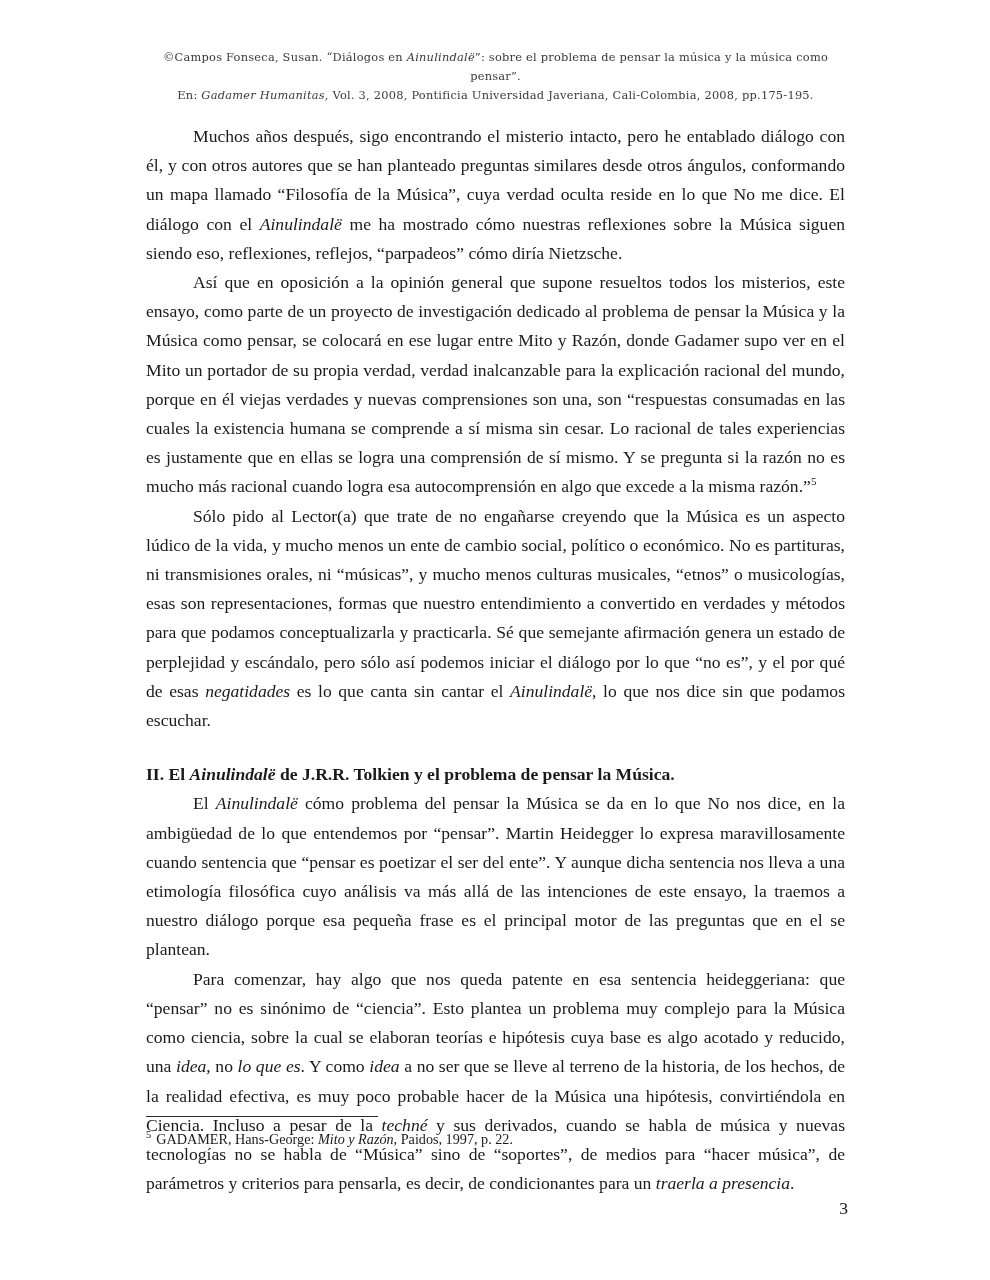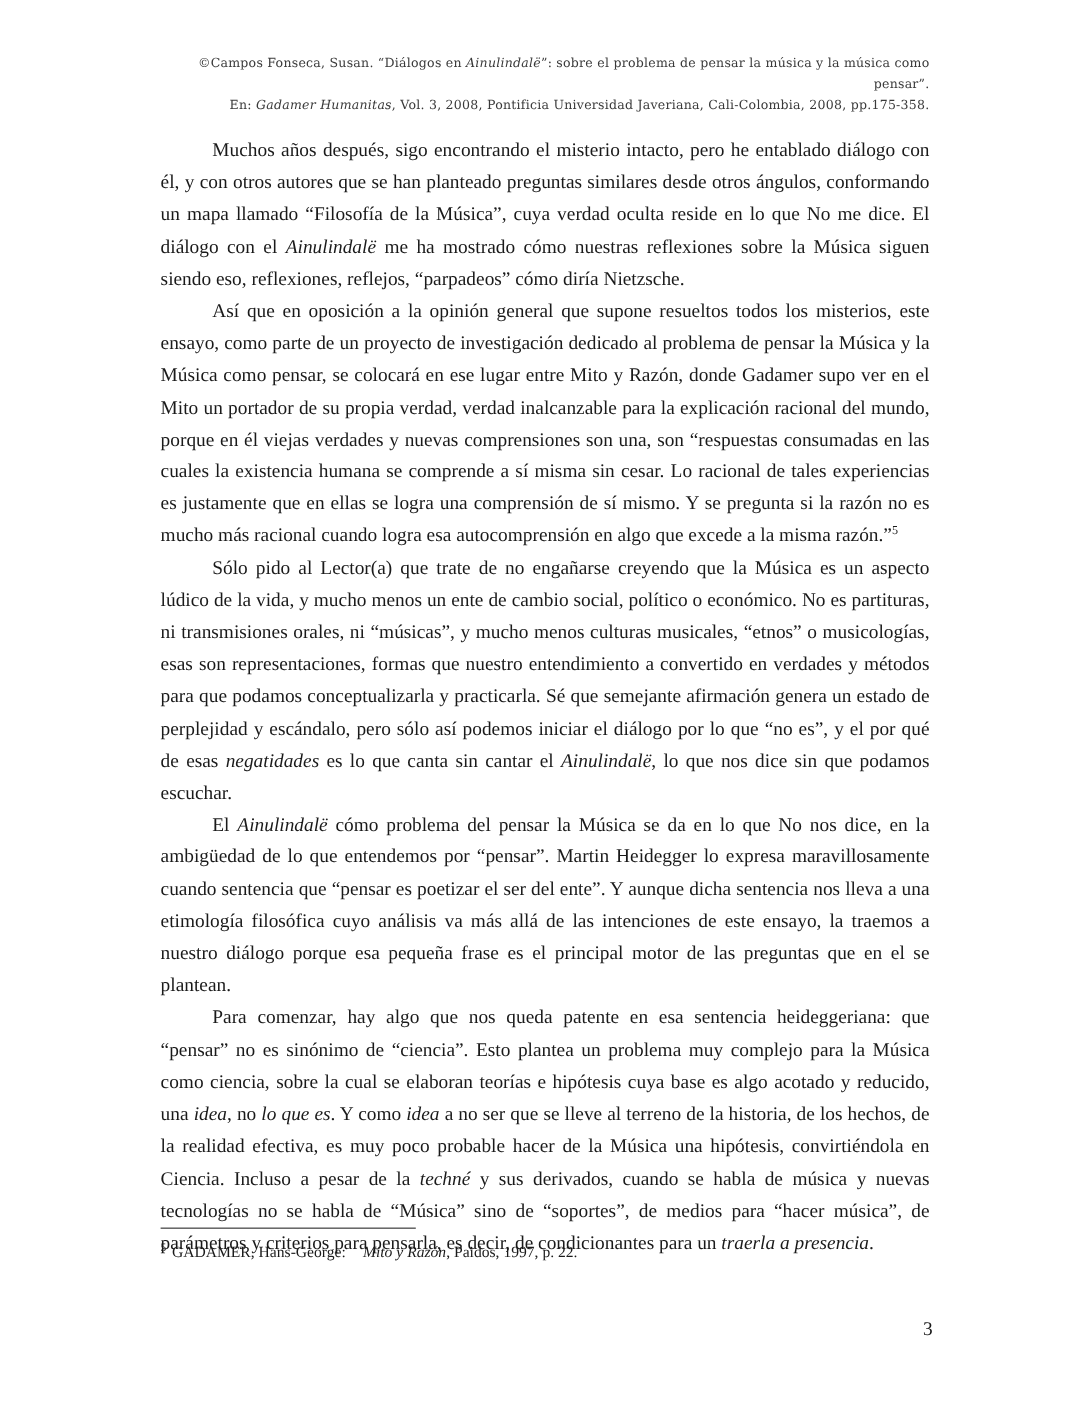--- a/index.html
+++ b/index.html
@@ -24,21 +24,21 @@
     height: 1280px;
     background: #ffffff;
   }
 
   
   .runhead {
     position: absolute;
     left: 146px;
     top: 48px;
     width: 699px;
-    text-align: right;
+    text-align: center;
     font-family: "DejaVu Serif", "Liberation Serif", serif;
     font-size: 11.4px;
     line-height: 19px;
     color: #3a3a3a;
     letter-spacing: 0.02em;
   }
   .runhead .line2 { display: block; }
   .runhead i { font-style: italic; }
 
   
@@ -94,50 +94,51 @@
     font-size: 14.2px;
     line-height: 20px;
     text-align: left;
   }
   .footnote .num {
     font-size: 10.5px;
     vertical-align: super;
     line-height: 0;
     margin-right: 5px;
   }
-  .footnote i { font-style: italic; margin-left: 12px; }
+  .footnote i { font-style: italic; }
 
   
   .folio {
     position: absolute;
     right: 142px;
     top: 1196px;
     font-size: 17.6px;
     line-height: 24px;
     text-align: right;
   }
 </style>
 </head>
 <body>
 
 <div class="page">
 
   <div class="runhead">
     <span><span>©Campos Fonseca, Susan. “Diálogos en </span><i>Ainulindalë</i><span>”: sobre el problema de pensar la música y la música como pensar”.</span></span>
-    <span class="line2"><span>En: </span><i>Gadamer Humanitas</i><span>, Vol. 3, 2008, Pontificia Universidad Javeriana, Cali-Colombia, 2008, pp.175-358.</span></span>
+    <span class="line2"><span>En: </span><i>Gadamer Humanitas</i><span>, Vol. 3, 2008, Pontificia Universidad Javeriana, Cali-Colombia, 2008, pp.175-195.</span></span>
   </div>
 
   <div class="column">
 
     <p class="para"><span>Muchos años después, sigo encontrando el misterio intacto, pero he entablado diálogo con él, y con otros autores que se han planteado preguntas similares desde otros ángulos, conformando un mapa llamado “Filosofía de la Música”, cuya verdad oculta reside en lo que No me dice. El diálogo con el </span><i>Ainulindalë</i><span> me ha mostrado cómo nuestras reflexiones sobre la Música siguen siendo eso, reflexiones, reflejos, “parpadeos” cómo diría Nietzsche.</span></p>
 
     <p class="para"><span>Así que en oposición a la opinión general que supone resueltos todos los misterios, este ensayo, como parte de un proyecto de investigación dedicado al problema de pensar la Música y la Música como pensar, se colocará en ese lugar entre Mito y Razón, donde Gadamer supo ver en el Mito un portador de su propia verdad, verdad inalcanzable para la explicación racional del mundo, porque en él viejas verdades y nuevas comprensiones son una, son “respuestas consumadas en las cuales la existencia humana se comprende a sí misma sin cesar. Lo racional de tales experiencias es justamente que en ellas se logra una comprensión de sí mismo. Y se pregunta si la razón no es mucho más racional cuando logra esa autocomprensión en algo que excede a la misma razón.”</span><sup class="fnref">5</sup></p>
 
     <p class="para"><span>Sólo pido al Lector(a) que trate de no engañarse creyendo que la Música es un aspecto lúdico de la vida, y mucho menos un ente de cambio social, político o económico. No es partituras, ni transmisiones orales, ni “músicas”, y mucho menos culturas musicales, “etnos” o musicologías, esas son representaciones, formas que nuestro entendimiento a convertido en verdades y métodos para que podamos conceptualizarla y practicarla. Sé que semejante afirmación genera un estado de perplejidad y escándalo, pero sólo así podemos iniciar el diálogo por lo que “no es”, y el por qué de esas </span><i>negatidades</i><span> es lo que canta sin cantar el </span><i>Ainulindalë</i><span>, lo que nos dice sin que podamos escuchar.</span></p>
 
+    <h2 class="heading"><span>II. El </span><i>Ainulindalë</i><span> de J.R.R. Tolkien y el problema de pensar la Música.</span></h2>
 
     <p class="para after-heading"><span>El </span><i>Ainulindalë</i><span> cómo problema del pensar la Música se da en lo que No nos dice, en la ambigüedad de lo que entendemos por “pensar”. Martin Heidegger lo expresa maravillosamente cuando sentencia que “pensar es poetizar el ser del ente”. Y aunque dicha sentencia nos lleva a una etimología filosófica cuyo análisis va más allá de las intenciones de este ensayo, la traemos a nuestro diálogo porque esa pequeña frase es el principal motor de las preguntas que en el se plantean.</span></p>
 
     <p class="para"><span>Para comenzar, hay algo que nos queda patente en esa sentencia heideggeriana: que “pensar” no es sinónimo de “ciencia”. Esto plantea un problema muy complejo para la Música como ciencia, sobre la cual se elaboran teorías e hipótesis cuya base es algo acotado y reducido, una </span><i>idea</i><span>, no </span><i>lo que es</i><span>. Y como </span><i>idea</i><span> a no ser que se lleve al terreno de la historia, de los hechos, de la realidad efectiva, es muy poco probable hacer de la Música una hipótesis, convirtiéndola en Ciencia. Incluso a pesar de la </span><i>techné</i><span> y sus derivados, cuando se habla de música y nuevas tecnologías no se habla de “Música” sino de “soportes”, de medios para “hacer música”, de parámetros y criterios para pensarla, es decir, de condicionantes para un </span><i>traerla a presencia</i><span>.</span></p>
 
 
   </div>
 
   <div class="footnote-area">
     <div class="footnote-rule"></div>

